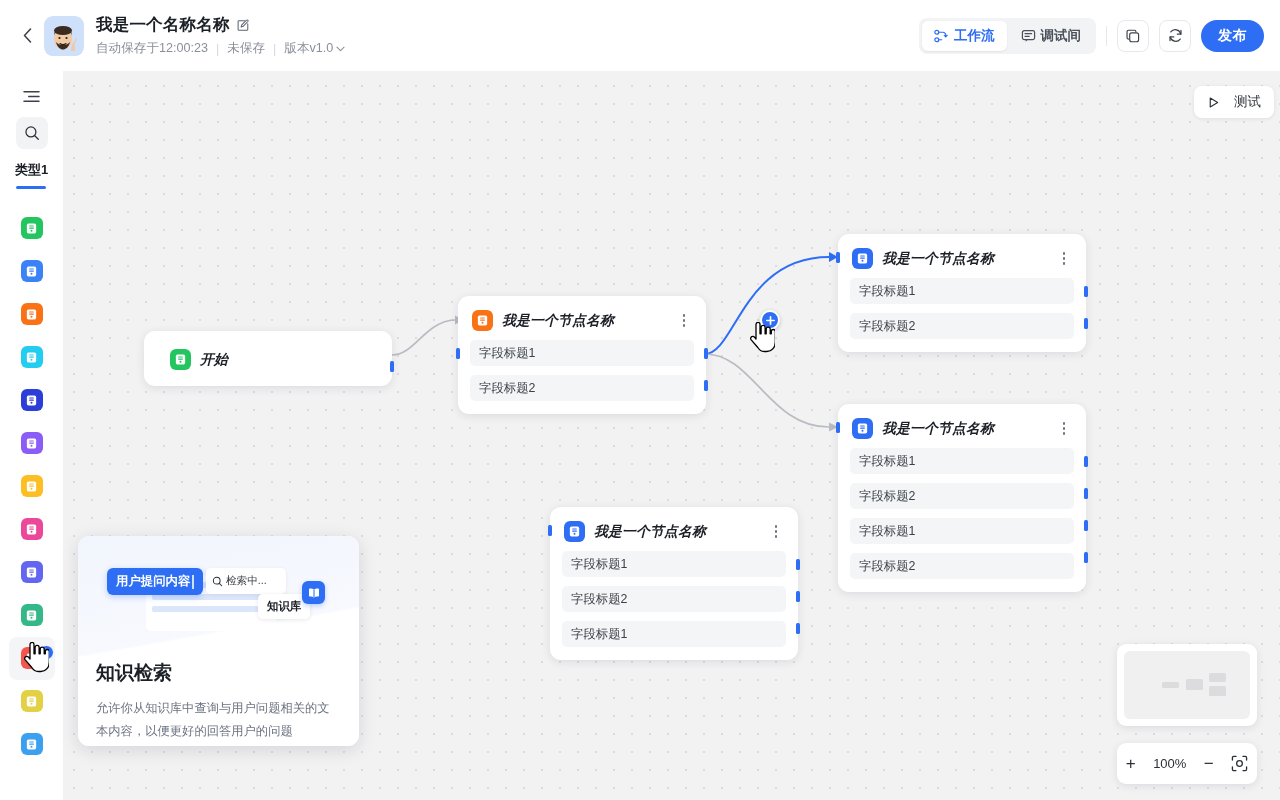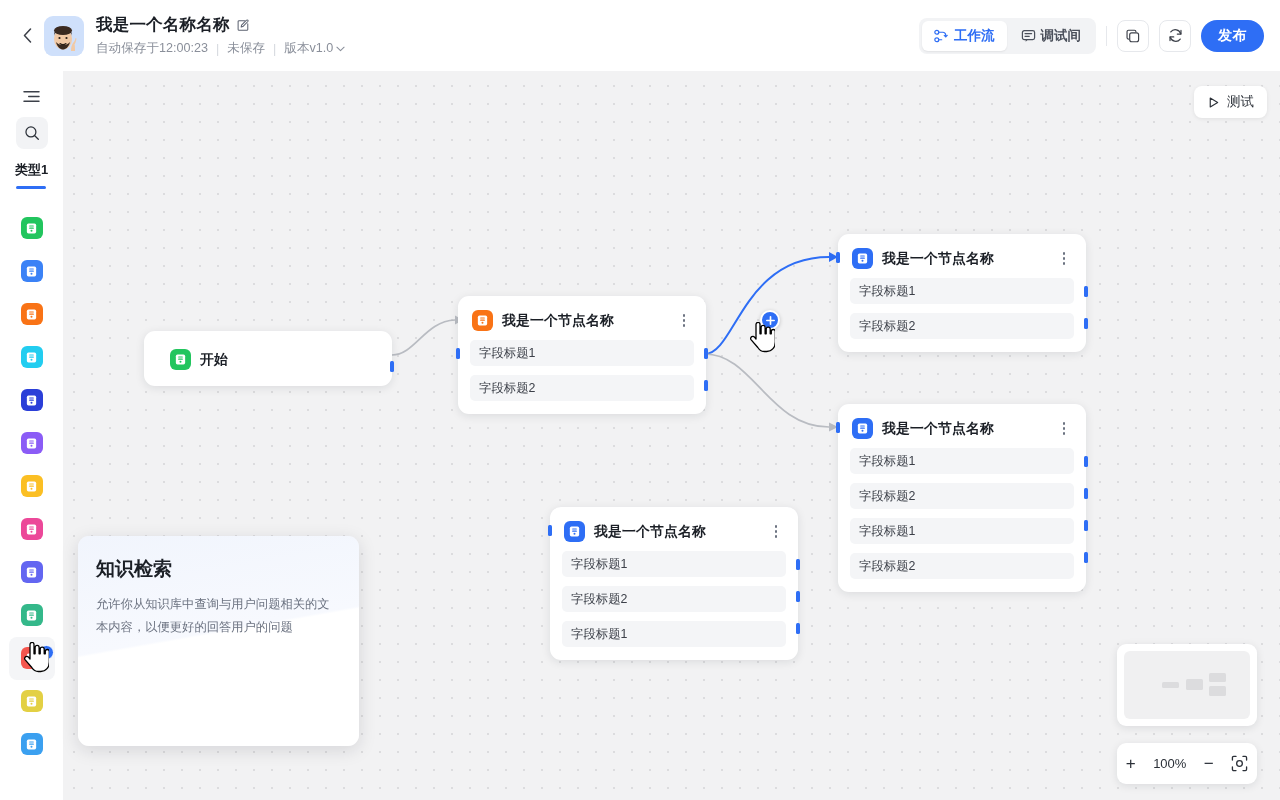--- a/index.html
+++ b/index.html
@@ -104,36 +104,36 @@
     position: absolute; top: 71px; left: 63px; width: 1217px; height: 729px;
     background-color: #f2f2f3;
     background-image: radial-gradient(#dcdcde 1.1px, transparent 1.2px);
     background-size: 18px 18px; background-position: 2px 6px; overflow: hidden;
   }
   .edges { position: absolute; inset: 0; width: 1217px; height: 729px; }
 
   .test-btn {
     position: absolute; left: 1131px; top: 15px; height: 32px; padding: 0 13px;
     background: #fff; border-radius: 8px; display: flex; align-items: center;
-    gap: 7px; font-size: 13.5px; color: #2b3038; cursor: pointer;
+    gap: 14px; font-size: 13.5px; color: #2b3038; cursor: pointer;
     box-shadow: 0 1px 4px rgba(0,0,0,.08);
   }
 
   
   .node {
     position: absolute; background: #ffffff; border-radius: 11px;
     box-shadow: 0 2px 10px rgba(20,25,40,.10); padding: 12px 12px 13px 12px;
   }
   .node.start { padding: 16px 24px; }
   .node-head { display: flex; align-items: center; gap: 9px; padding: 2px 2px 0 2px; }
   .node-badge {
     width: 21px; height: 21px; border-radius: 6px; flex: none;
     display: flex; align-items: center; justify-content: center;
   }
-  .node-title { font-size: 13.8px; font-weight: bold; color: #1b1f26; letter-spacing: .2px; }
+  .node-title { font-size: 13.8px; font-weight: bold; color: #1b1f26; letter-spacing: .2px; font-style: italic; }
   .node-menu {
     margin-left: auto; width: 16px; height: 18px; display: flex; flex-direction: column;
     align-items: center; justify-content: center; gap: 2.5px; cursor: pointer;
   }
   .node-menu i { width: 2.6px; height: 2.6px; border-radius: 50%; background: #6b7280; display: block; }
   .field {
     margin-top: 9px; height: 26px; background: #f4f5f7; border-radius: 5px;
     display: flex; align-items: center; padding: 0 9px; font-size: 12.4px; color: #3c4049;
   }
   .port {
@@ -586,19 +586,44 @@
       <div style="display:flex;align-items:center;">
         <svg width="17" height="17" viewBox="0 0 18 18" fill="none">
             <path d="M1.5 5.3V2.8c0-.7.6-1.3 1.3-1.3h2.5M12.7 1.5h2.5c.7 0 1.3.6 1.3 1.3v2.5M16.5 12.7v2.5c0 .7-.6 1.3-1.3 1.3h-2.5M5.3 16.5H2.8c-.7 0-1.3-.6-1.3-1.3v-2.5" stroke="#2b3038" stroke-width="1.4" stroke-linecap="round"></path>
             <circle cx="9" cy="9" r="3" stroke="#2b3038" stroke-width="1.4"></circle>
           </svg>
       </div>
     </div>
   </div>
 
   <div class="flyout">
+    <div class="fly-art">
+      <div class="fly-panel">
+        <div class="bar" style="width:100%;"></div>
+        <div class="bar" style="width:100%;"></div>
+        <div class="bar" style="width:100%;"></div>
+      </div>
+      <div class="fly-chip">
+        <span>用户提问内容</span>
+        <span class="fly-caret"></span>
+      </div>
+      <div class="fly-search">
+        <svg width="11" height="11" viewBox="0 0 14 14" fill="none">
+            <circle cx="6" cy="6" r="4.3" stroke="#2b3038" stroke-width="1.3"></circle>
+            <path d="M9.3 9.3l3.1 3.1" stroke="#2b3038" stroke-width="1.3" stroke-linecap="round"></path>
+          </svg>
+        <span>检索中...</span>
+      </div>
+      <div class="fly-kb-label">知识库</div>
+      <div class="fly-kb-icon">
+        <svg width="14" height="14" viewBox="0 0 16 16" fill="none">
+            <path d="M8 4.2C6.8 3.2 5.3 2.9 3.2 2.9c-.5 0-.9.4-.9.9v7.3c0 .5.4.9.9.9 2.1 0 3.6.3 4.8 1.3 1.2-1 2.7-1.3 4.8-1.3.5 0 .9-.4.9-.9V3.8c0-.5-.4-.9-.9-.9-2.1 0-3.6.3-4.8 1.3z" fill="#fff"></path>
+            <path d="M8 4.4v8.4" stroke="#2e6ef5" stroke-width="1.2"></path>
+          </svg>
+      </div>
+    </div>
     <div class="fly-body">
       <div class="fly-title">知识检索</div>
       <div class="fly-desc">允许你从知识库中查询与用户问题相关的文本内容，以便更好的回答用户的问题</div>
     </div>
   </div>
 
 </div>
 
 </body></html>

